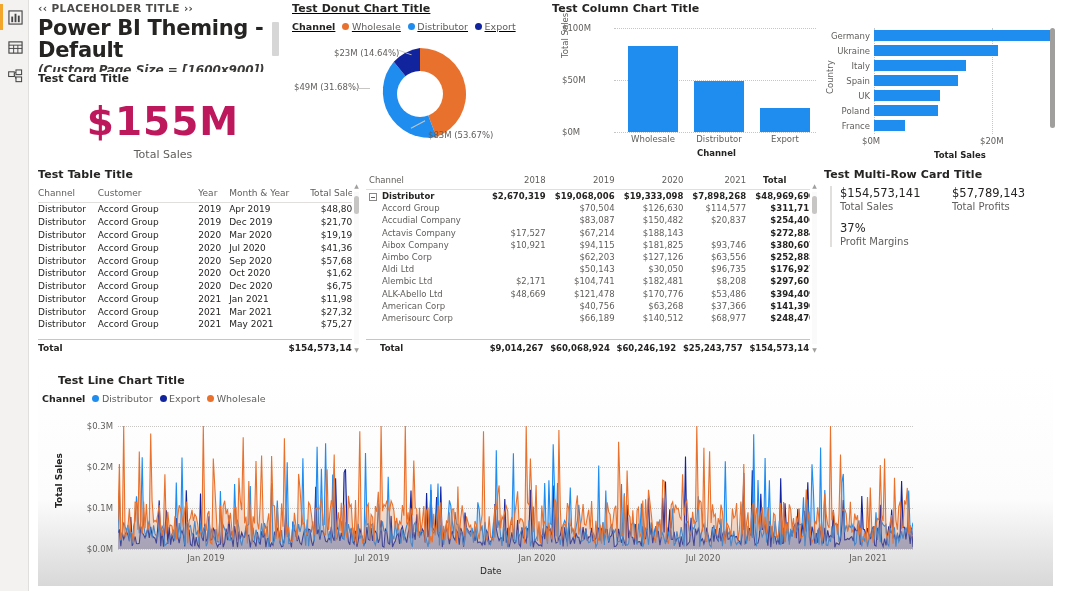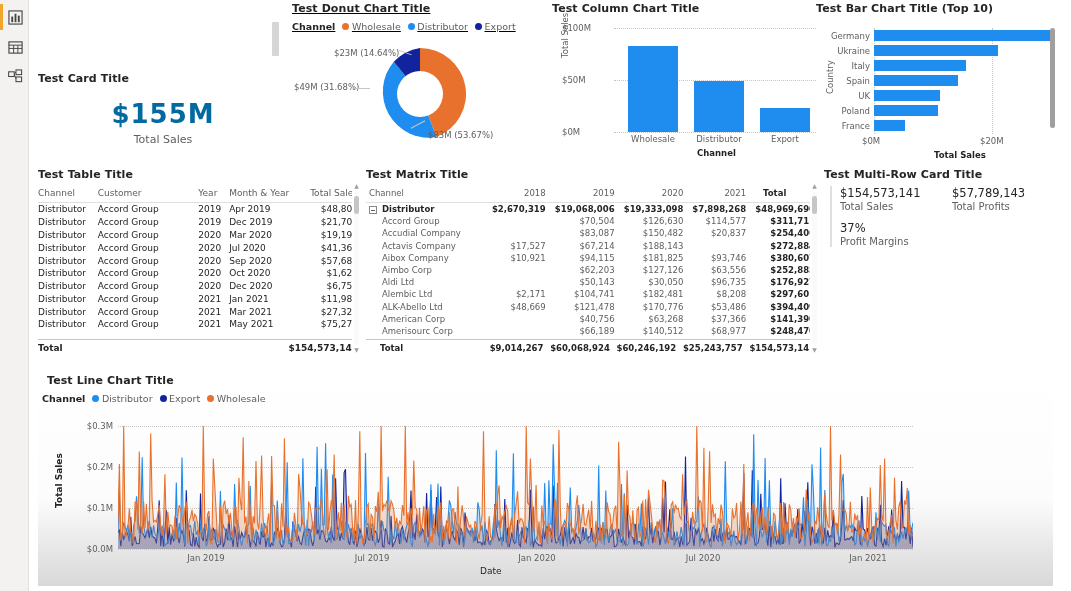--- a/index.html
+++ b/index.html
@@ -33,21 +33,21 @@
 
   
   #v-title { left: 8px; top: 2px; width: 250px; height: 64px; }
   #v-title .ph { font-size: 10.5px; font-weight: bold; color: #4c4a48; letter-spacing: .4px; }
   #v-title .big { font-size: 21px; font-weight: bold; color: #252423; letter-spacing: -.3px; margin-top: 3px; line-height: 1.05; }
   #v-title .sub { font-size: 12px; font-style: italic; font-weight: bold; color: #3b3a39; margin-top: 2px; }
   #title-sb { position: absolute; left: 242px; top: 22px; width: 7px; height: 34px; background: #d6d6d6; border-radius: 1px; }
 
   
   #v-card { left: 8px; top: 72px; width: 250px; height: 85px; }
-  #v-card .num { font-size: 26px; font-weight: 600; color: #0369a1; text-align: center; margin-top: 14px; letter-spacing: 1px; }
+  #v-card .num { font-size: 39px; font-weight: 600; color: #be185d; text-align: center; margin-top: 14px; letter-spacing: 1px; }
   #v-card .lbl { font-size: 11px; color: #605e5c; text-align: center; margin-top: 4px; }
 
   
   .legend { display: flex; align-items: center; gap: 7px; font-size: 9.5px; color: #605e5c; }
   .legend .lname { font-weight: bold; color: #252423; }
   .legend .item { display: flex; align-items: center; gap: 2.5px; white-space: nowrap; }
   .dot { width: 7px; height: 7px; border-radius: 50%; display: inline-block; }
 
   
   #v-donut { left: 262px; top: 2px; width: 255px; height: 158px; text-decoration: underline; }
@@ -145,20 +145,25 @@
         <rect x="8.5" y="1" width="6" height="5" fill="none" stroke="#444" stroke-width="1.1"></rect>
         <rect x="8.5" y="8.5" width="6" height="5" fill="none" stroke="#444" stroke-width="1.1"></rect>
         <line x1="6.7" y1="5" x2="8.5" y2="3.5" stroke="#444" stroke-width="1"></line>
         <line x1="6.7" y1="6" x2="8.5" y2="10.5" stroke="#444" stroke-width="1"></line>
       </svg>
     </div>
   </div>
 
   <div id="canvas">
 
+    <div class="visual" id="v-title">
+      <div class="ph">‹‹ PLACEHOLDER TITLE ››</div>
+      <div class="big">Power BI Theming - Default</div>
+      <div class="sub">(Custom Page Size = [1600x900])</div>
+    </div>
     <div id="title-sb"></div>
 
     <div class="visual" id="v-card">
       <div class="vtitle">Test Card Title</div>
       <div class="num">$155M</div>
       <div class="lbl">Total Sales</div>
     </div>
 
     <div class="visual" id="v-donut">
       <div class="vtitle">Test Donut Chart Title</div>
@@ -213,21 +218,20 @@
         <div class="bar-v" style="left:146px; width:50px; height:24px"></div>
 
         <div class="col-xlab" style="left:4px;   width:70px">Wholesale</div>
         <div class="col-xlab" style="left:70px;  width:70px">Distributor</div>
         <div class="col-xlab" style="left:136px; width:70px">Export</div>
       </div>
       <div class="axis-title" style="left:145px; top:146px">Channel</div>
     </div>
 
     <div class="visual" id="v-bar">
-      <div class="vtitle">Test Bar Chart Title (Top 10)</div>
       <div class="axis-title" style="left:9px; top:92px; transform:rotate(-90deg); transform-origin:0 0; font-weight:normal; color:#605e5c">Country</div>
       <div id="bar-plot">
         <div style="position:absolute; left:0; top:0; bottom:0; width:1px; border-left:1px dotted #c8c6c4"></div>
         <div style="position:absolute; left:118px; top:0; bottom:0; width:1px; border-left:1px dotted #c8c6c4"></div>
 
         <div class="bar-h" style="top:2px;  width:177px"></div>
         <div class="bar-ylab" style="top:3px">Germany</div>
         <div class="bar-h" style="top:17px; width:124px"></div>
         <div class="bar-ylab" style="top:18px">Ukraine</div>
         <div class="bar-h" style="top:32px; width:92px"></div>
@@ -352,21 +356,20 @@
       </table>
     </div>
     <div class="vscroll" style="left:322px; top:182px; height:172px">
       <div class="track"></div>
       <div class="ar" style="top:1px">▲</div>
       <div class="thumb" style="top:14px; height:18px"></div>
       <div class="ar" style="bottom:1px">▼</div>
     </div>
 
     <div class="visual" id="v-matrix">
-      <div class="vtitle">Test Matrix Title</div>
       <div class="clip" style="margin-top:5px; height:150px; overflow:hidden">
         <table>
           <thead>
               <tr>
             <th class="lft" style="width:120px">Channel</th>
             <th>2018</th>
             <th>2019</th>
             <th>2020</th>
             <th>2021</th>
             <th class="tot" style="text-align:left; padding-left:14px">Total</th>
@@ -498,21 +501,21 @@
           </div>
           <div>
             <div class="mrc-val">37%</div>
             <div class="mrc-lab">Profit Margins</div>
           </div>
         </div>
       </div>
     </div>
 
     <div class="visual" id="v-line">
-      <div class="vtitle" style="margin:6px 0 0 9px">Test Line Chart Title</div>
+      <div class="vtitle" style="margin:6px 0 0 20px">Test Line Chart Title</div>
       <div class="legend" style="margin:6px 0 0 4px">
         <span class="lname">Channel</span>
         <span class="item">
           <span class="dot" style="background:#1F8CF0"></span>
           <span>Distributor</span>
         </span>
         <span class="item">
           <span class="dot" style="background:#12239E"></span>
           <span>Export</span>
         </span>

